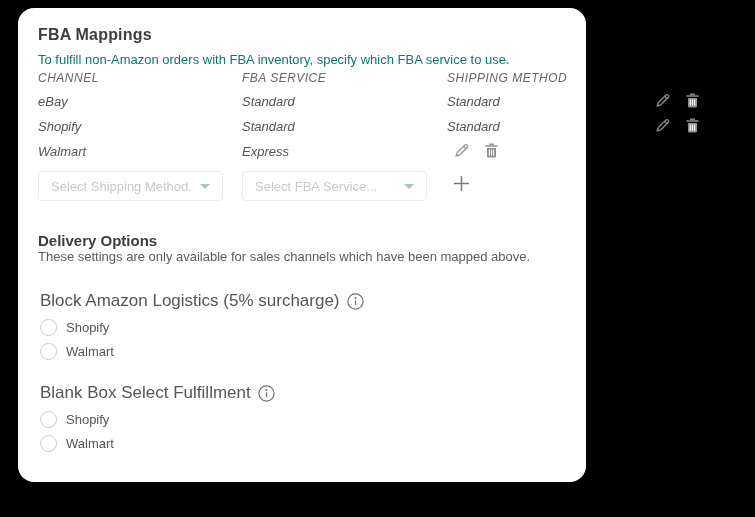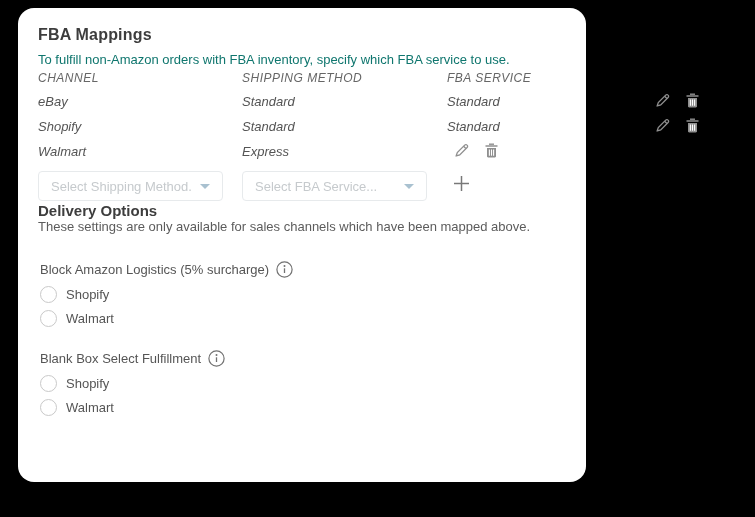--- a/index.html
+++ b/index.html
@@ -82,34 +82,35 @@
     flex: 0 0 auto;
     margin-left: 8px;
   }
   .select.enabled .caret { border-top: 5px solid #1f5b7d; }
   .select.disabled .caret { border-top: 5px solid #a9c1d0; }
   .plus-cell { padding-left: 4px; }
   .section-title {
     font-size: 15px;
     font-weight: 700;
     color: #3d3d3d;
+    margin-top: 30px;
   }
   .section-subtitle {
     font-size: 13px;
     color: #5c5c5c;
   }
   .group { margin-top: 27px; }
   .group + .group { margin-top: 23px; }
   .group-label-row {
     display: flex;
     align-items: center;
     gap: 7px;
     margin-left: 2px;
   }
-  .group-label { font-size: 13px; color: #555; }
+  .group-label { font-size: 17px; color: #555; }
   .radio-row {
     display: flex;
     align-items: center;
     gap: 9px;
     margin-top: 8px;
     margin-left: 2px;
     height: 17px;
     cursor: pointer;
   }
   .radio-row + .radio-row { margin-top: 7px; }
@@ -126,22 +127,22 @@
 </head>
 <body>
 
 <div class="card">
 
   <div class="page-title">FBA Mappings</div>
   <div class="page-subtitle">To fulfill non-Amazon orders with FBA inventory, specify which FBA service to use.</div>
 
   <div class="trow thead">
     <div class="th">CHANNEL</div>
+    <div class="th">FBA SERVICE</div>
     <div class="th">SHIPPING METHOD</div>
-    <div class="th">FBA SERVICE</div>
     <div></div>
   </div>
 
   <div class="trow tbody-row">
     <div class="cell">eBay</div>
     <div class="cell">Standard</div>
     <div class="cell">Standard</div>
     <div class="row-actions">
       <button class="icon-btn">
           <span>

